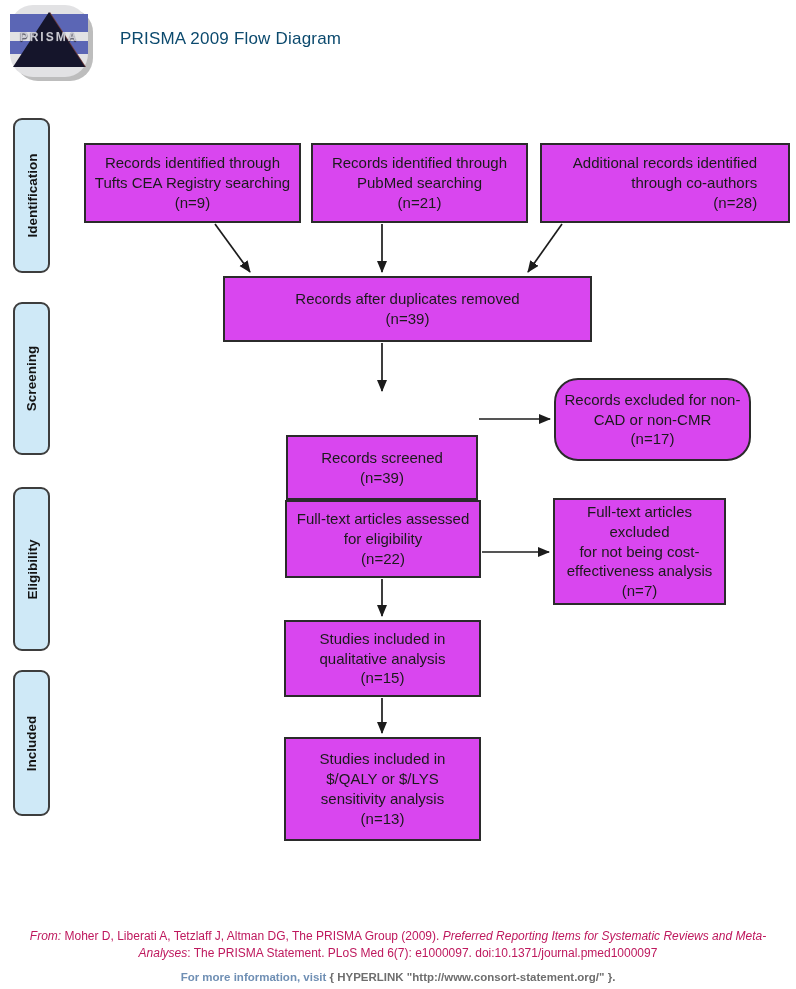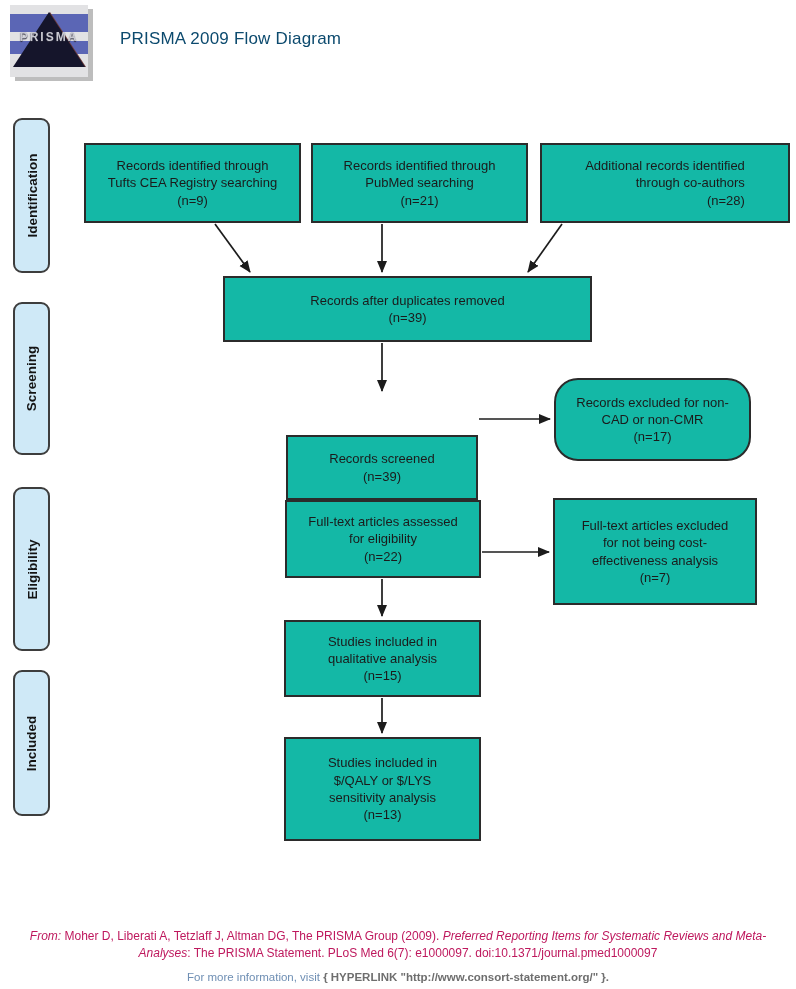--- a/index.html
+++ b/index.html
@@ -11,20 +11,21 @@
     color: #1d1d1d;
     overflow: hidden;
   }
 
   
   .logo {
     position: absolute; left: 10px; top: 5px;
     width: 78px; height: 72px;
     background: #e2e2e4;
     box-shadow: 5px 4px 0 #bdbdbd;
+    border-radius: 23px;
   }
   .logo-bar { position: absolute; left: 0; right: 0; background: #5b66b5; }
   .logo-bar.bar1 { top: 9px; height: 18px; }
   .logo-bar.bar2 { top: 36px; height: 13px; }
   .logo-triangle {
     position: absolute; left: 3px; top: 7px;
     width: 0; height: 0;
     border-left: 36px solid transparent;
     border-right: 36px solid transparent;
     border-bottom: 55px solid #15152b;
@@ -56,54 +57,54 @@
     font-size: 13.5px; font-weight: 700; color: #141414;
   }
   #stage-identification { top: 118px; height: 155px; }
   #stage-screening      { top: 302px; height: 153px; }
   #stage-eligibility    { top: 487px; height: 164px; }
   #stage-included       { top: 670px; height: 146px; }
 
   
   .fbox {
     position: absolute;
-    background: #14b8a6;
+    background: #d946ef;
     border: 2px solid #2b2b2b;
     display: flex; align-items: center; justify-content: center;
     text-align: center;
-    font-size: 13px; line-height: 1.33; color: #1b1b1b;
+    font-size: 15px; line-height: 1.33; color: #1b1b1b;
     white-space: pre-line;
     padding: 15px 6px;
   }
   #box-tufts        { left: 84px;  top: 143px; width: 217px; height: 80px; }
   #box-pubmed       { left: 311px; top: 143px; width: 217px; height: 80px; }
   #box-coauthors    { left: 540px; top: 143px; width: 250px; height: 80px; text-align: right; }
   #box-duplicates   { left: 223px; top: 276px; width: 369px; height: 66px; }
   #box-screened     { left: 286px; top: 395px; width: 192px; height: 65px; margin-top: 40px; }
   #box-excl-records { left: 554px; top: 378px; width: 197px; height: 83px; border-radius: 24px; }
   #box-fulltext     { left: 285px; top: 500px; width: 196px; height: 78px; }
-  #box-excl-fulltext{ left: 553px; top: 498px; width: 204px; height: 107px; }
+  #box-excl-fulltext{ left: 553px; top: 498px; width: 173px; height: 107px; }
   #box-qualitative  { left: 284px; top: 620px; width: 197px; height: 77px; }
   #box-sensitivity  { left: 284px; top: 737px; width: 197px; height: 104px; }
 
   .arrow-layer { position: absolute; left: 0; top: 0; width: 796px; height: 989px; pointer-events: none; }
   .arrow-layer line { stroke: #1c1c1c; stroke-width: 1.7; }
 
   
   .citation {
     position: absolute; left: 28px; top: 928px; width: 740px;
     text-align: center;
     font-size: 12px; line-height: 1.4; color: #be185d;
   }
   .citation .it { font-style: italic; }
   .more-line {
     position: absolute; left: 0; top: 971px; width: 796px;
     text-align: center; font-size: 11.5px;
   }
-  .more-line .blue  { color: #6f8fb4; font-weight: 400; }
+  .more-line .blue  { color: #6f8fb4; font-weight: 700; }
   .more-line .hyper { color: #6e6e6e; font-weight: 700; }
 </style>
 </head>
 <body>
 
 <div class="logo">
   <div class="logo-bar bar1"></div>
   <div class="logo-bar bar2"></div>
   <div class="logo-triangle"></div>
   <div class="logo-text">PRISMA</div>

